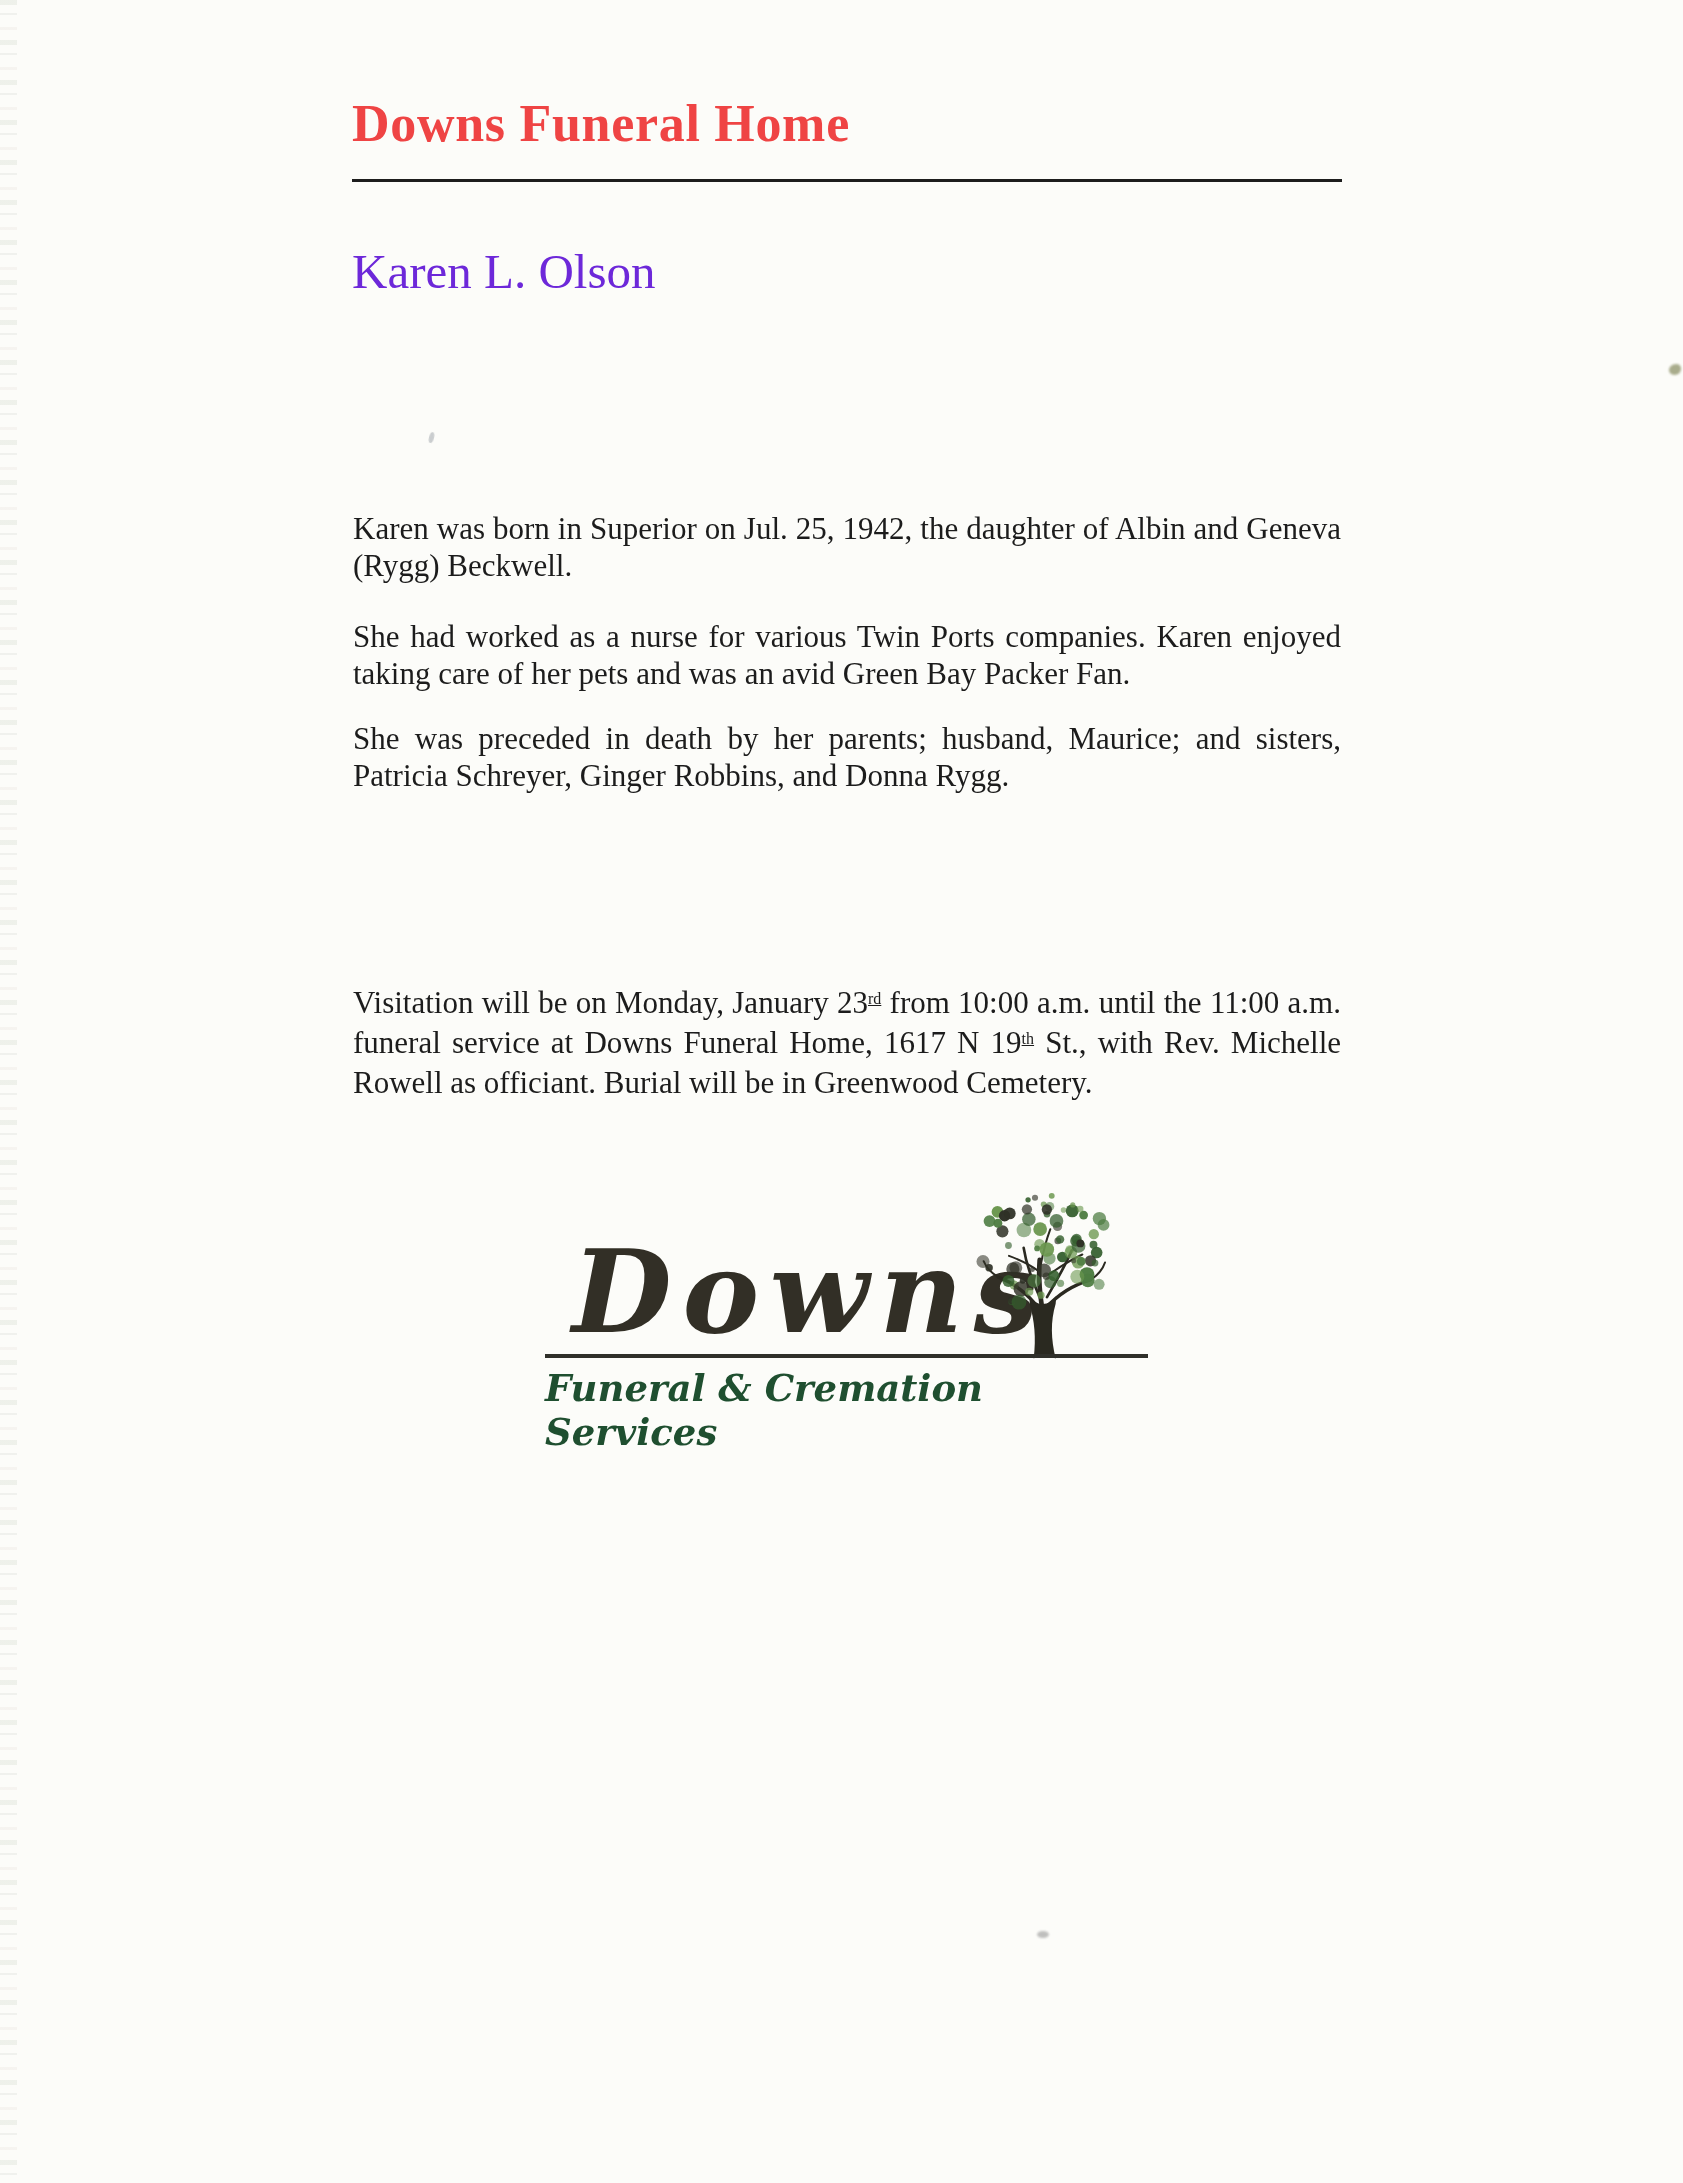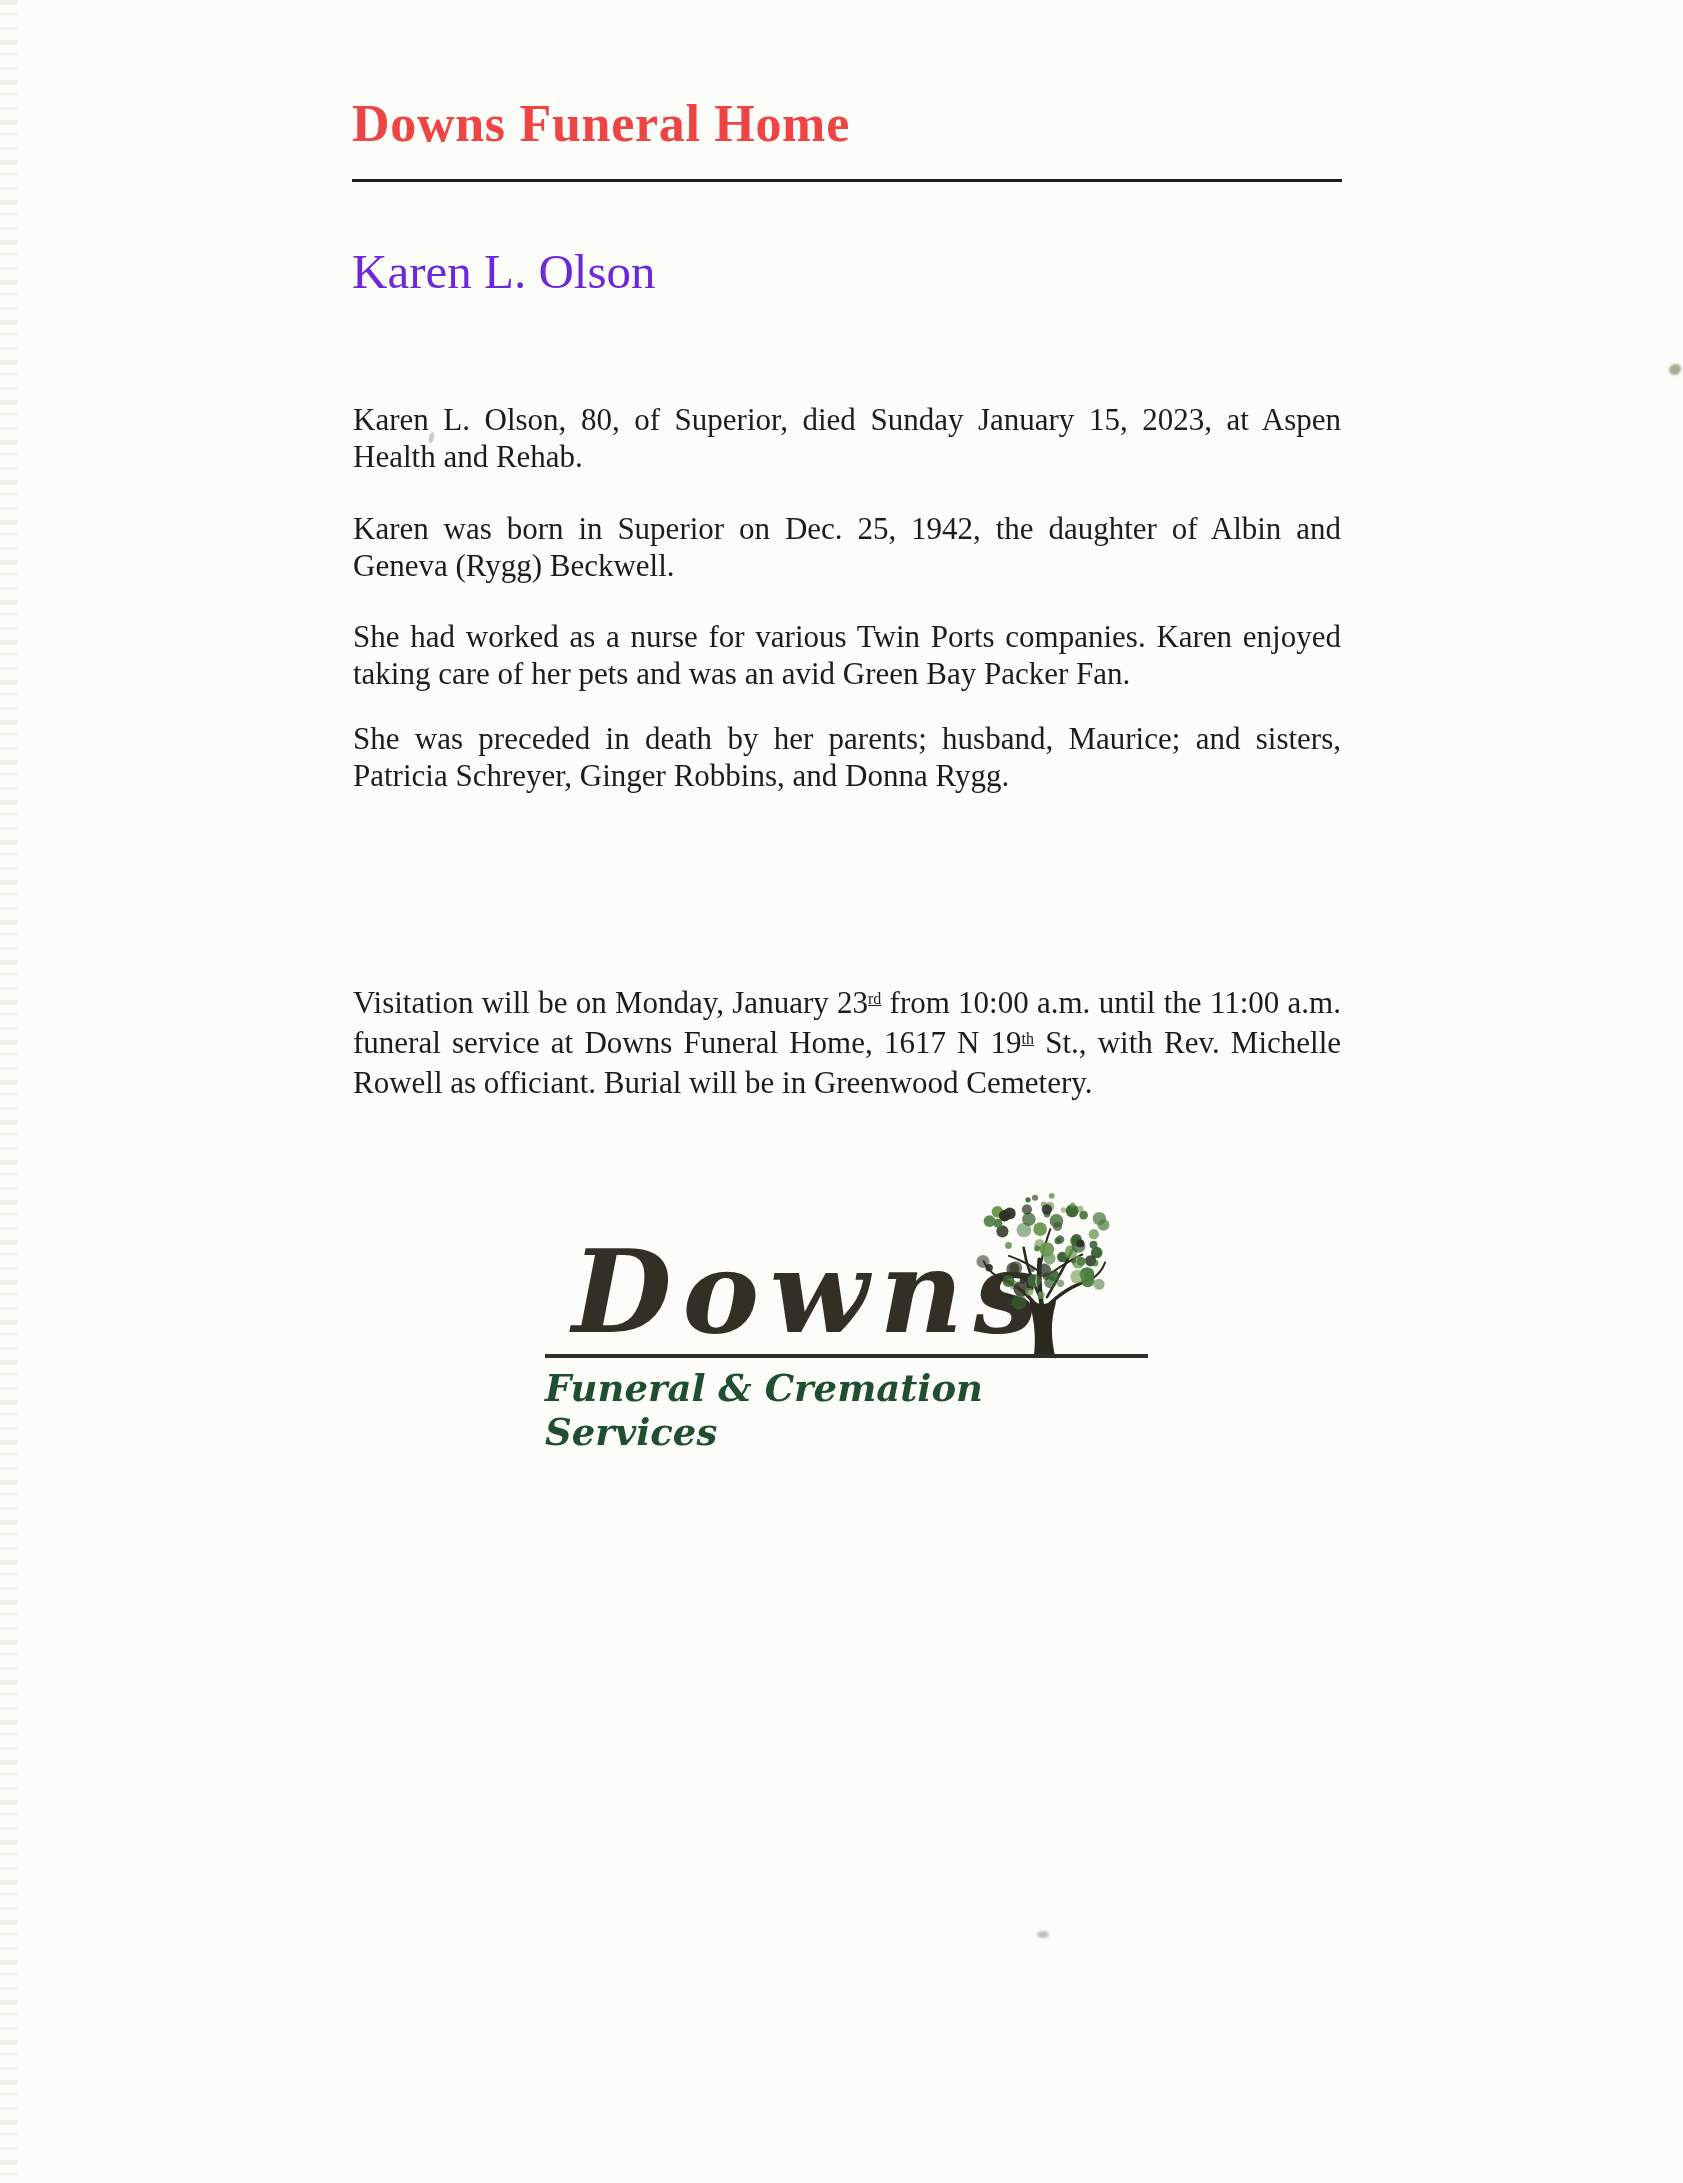--- a/index.html
+++ b/index.html
@@ -103,22 +103,21 @@
 
 <div class="page">
 
   <div class="edge-noise"></div>
 
   <h1 class="page-title">Downs Funeral Home</h1>
   <div class="header-rule"></div>
 
   <h2 class="deceased-name">Karen L. Olson</h2>
 
-  <p class="para" id="p1">Karen L. Olson, 80, of Superior, died Sunday January 15, 2023, at Aspen Health and Rehab.</p>
-  <p class="para" id="p2">Karen was born in Superior on Dec. 25, 1942, the daughter of Albin and Geneva (Rygg) Beckwell.</p>
+  <p class="para" id="p2">Karen was born in Superior on Jul. 25, 1942, the daughter of Albin and Geneva (Rygg) Beckwell.</p>
   <p class="para" id="p3">She had worked as a nurse for various Twin Ports companies. Karen enjoyed taking care of her pets and was an avid Green Bay Packer Fan.</p>
   <p class="para" id="p4">She was preceded in death by her parents; husband, Maurice; and sisters, Patricia Schreyer, Ginger Robbins, and Donna Rygg.</p>
   <p class="para" id="p6"><span>Visitation will be on Monday, January 23</span><sup>rd</sup><span> from 10:00 a.m. until the 11:00 a.m. funeral service at Downs Funeral Home, 1617 N 19</span><sup>th</sup><span> St., with Rev. Michelle Rowell as officiant. Burial will be in Greenwood Cemetery.</span></p>
 
   <div>
     <div class="logo-wordmark">Downs</div>
 
     <svg class="tree" id="tree-svg" viewBox="0 0 240 262" xmlns="http://www.w3.org/2000/svg">
       <g id="branches" stroke="#2a2920" fill="none" stroke-linecap="round">
         <path d="M118 200 C112 162 110 142 112 112" stroke-width="7"></path>

